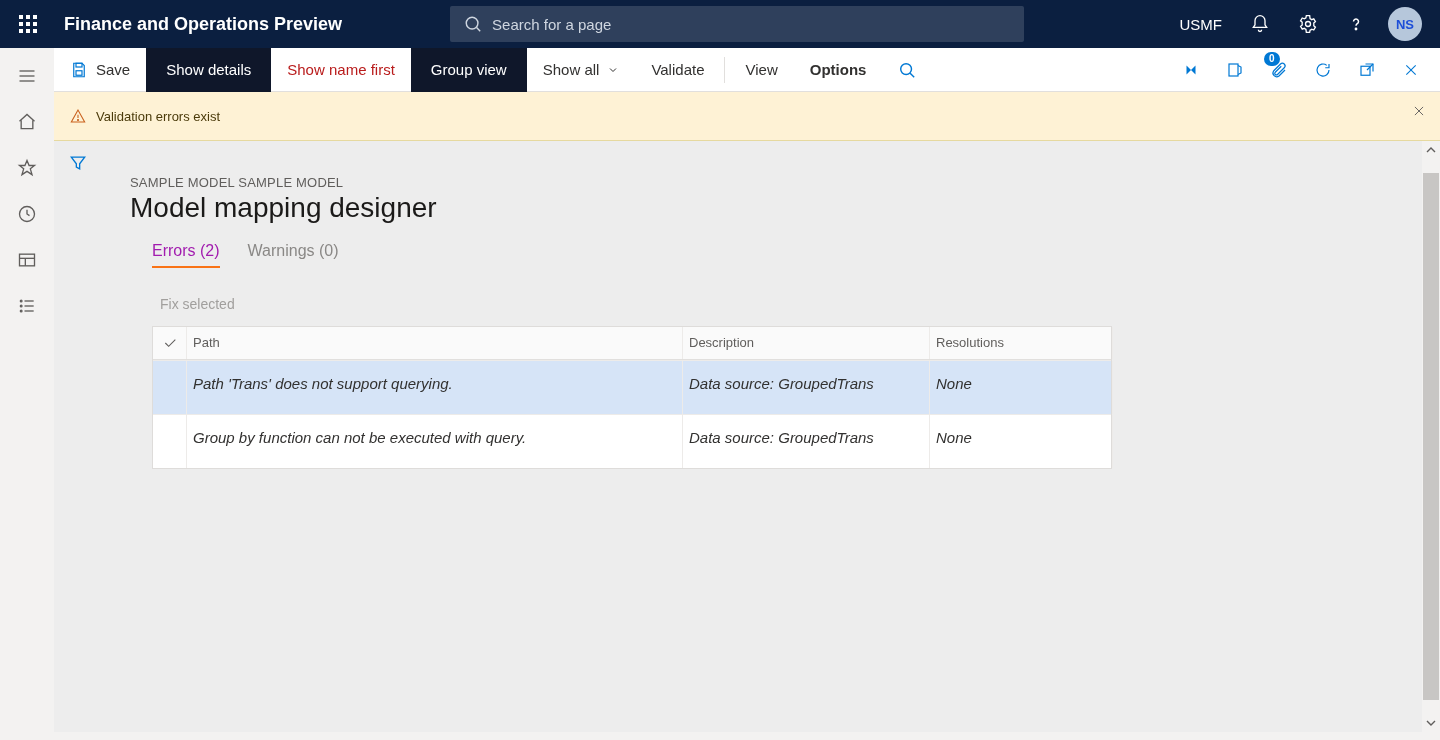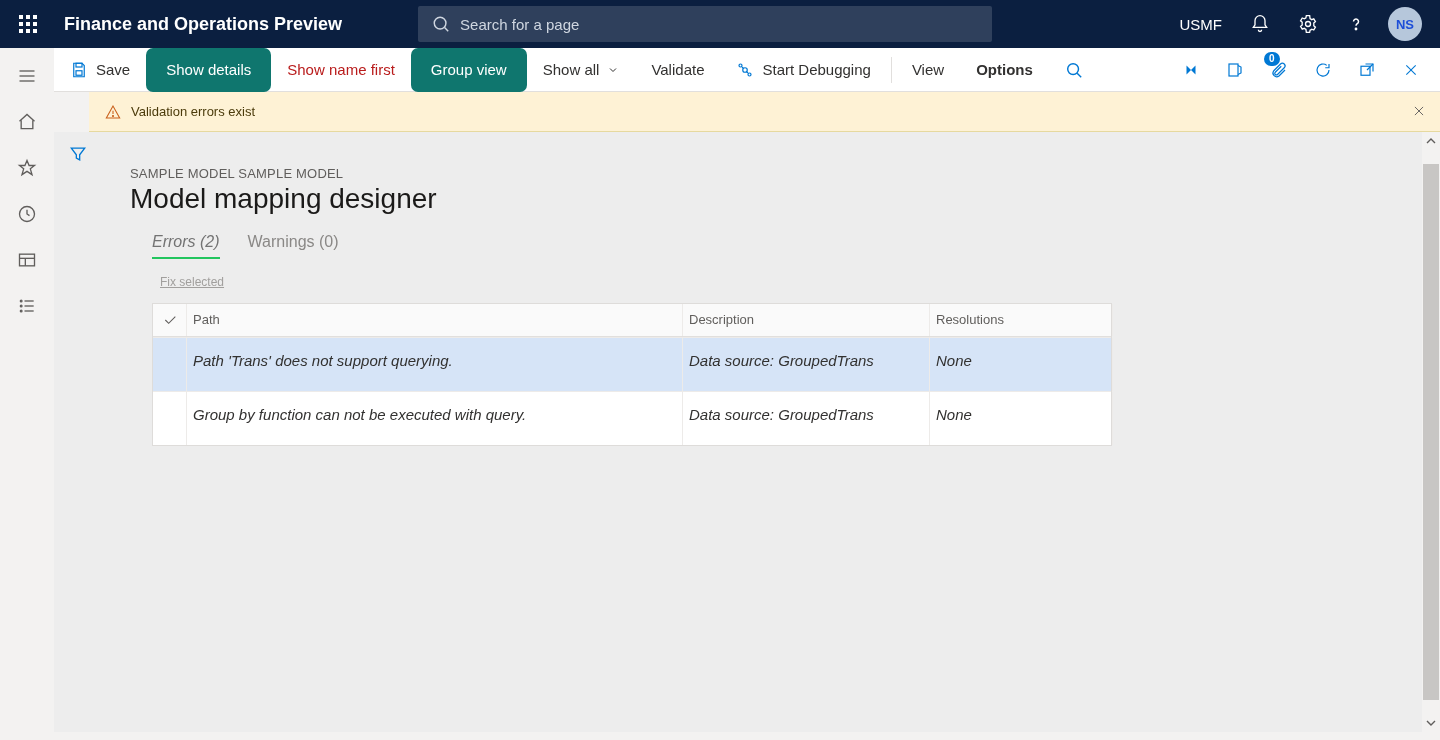--- a/index.html
+++ b/index.html
@@ -17,21 +17,21 @@
   background: #0b1f40;
   display: flex;
   align-items: center;
   color: #fff;
   padding: 0 8px;
   gap: 8px;
 }
 .waffle { width: 40px; display:flex; align-items:center; justify-content:center; cursor:pointer; height:100%;}
 .waffle svg { fill:#fff; }
 .app-title { font-size: 18px; font-weight: 600; padding-left: 8px; white-space: nowrap; }
-.search-wrap { flex: 0 0 574px; margin-left: 68px; }
+.search-wrap { flex: 0 0 574px; margin-left: 100px; }
 .search-box {
   background: rgba(255,255,255,0.15);
   border-radius: 2px;
   width: 574px;
   height: 36px;
   display:flex;
   align-items:center;
   padding: 0 14px;
   color: #d0d6e0;
   gap: 10px;
@@ -46,45 +46,45 @@
 }
 .search-box input::placeholder { color:#cfd6e0; }
 .header-right { margin-left: auto; display:flex; align-items:center; gap: 4px; padding-right:4px;}
 .header-right .hbtn { width: 44px; height:56px; display:flex; align-items:center; justify-content:center; cursor:pointer; color:#fff;}
 .company-label { font-size:15px; font-weight:400; padding:0 12px; }
 .avatar { width:34px; height:34px; border-radius:50%; background:#b6c7db; color:#1d4ed8; display:flex; align-items:center; justify-content:center; font-weight:600; font-size:13px; margin:0 6px;}
 .shell { display:flex; height: calc(740px - 56px); }
 .left-rail { width: 54px; background:#f3f2f1; border-right:none; display:flex; flex-direction:column; align-items:center; padding-top:8px; gap: 6px;}
 .left-rail .rail-btn { width:54px; height:40px; display:flex; align-items:center; justify-content:center; color:#605e5c; cursor:pointer;}
 .action-bar { height:44px; background:#fff; border-bottom:1px solid #e1dfdd; display:flex; align-items:center; font-size:15px; }
-.action-bar .ab-btn { height:44px; padding:0 16px; display:flex; align-items:center; gap:8px; cursor:pointer; color:#323130;border-radius:7px; }
-.action-bar .ab-btn.primary-blue { background:#0f766e; color:#fff; font-weight:400; padding:0 20px;}
+.action-bar .ab-btn { height:44px; padding:0 16px; display:flex; align-items:center; gap:8px; cursor:pointer; color:#323130; }
+.action-bar .ab-btn.primary-blue { background:#0f172a; color:#fff; font-weight:400; padding:0 20px;}
 .action-bar .ab-btn.outlined-blue { color:#b91c1c; }
 .action-bar .ab-sep { width:1px; height:26px; background:#e1dfdd; margin:0 4px;}
 .action-bar-right { margin-left:auto; display:flex; align-items:center; padding-right:8px; gap:2px;}
 .action-bar-right .icon-btn { width:42px; height:44px; display:flex; align-items:center; justify-content:center; color:#0078d4; cursor:pointer; position:relative;}
 .badge { position:absolute; top:4px; left:6px; background:#0078d4; color:#fff; border-radius:8px; font-size:10px; padding:0 5px; line-height:14px; font-weight:600;}
 .content-wrap { flex:1; display:flex; flex-direction:column; overflow:hidden;}
-.msg-bar { background:#fef2d5; border-bottom:1px solid #e6d99f; height:40px; display:flex; align-items:center; padding:12px 16px; gap:10px; position:relative;margin-left:35px;}
+.msg-bar { background:#fef2d5; border-bottom:1px solid #e6d99f; height:49px; display:flex; align-items:center; padding:12px 16px; gap:10px; position:relative;}
 .msg-bar .warn-icon { color:#d83b01;}
 .msg-bar .msg-text { color:#4b3b0b; font-size:13px;}
 .msg-bar .close-x { position:absolute; right:10px; top:8px; color:#605e5c; cursor:pointer; padding:4px;}
 .main-body { flex:1; display:flex; background:#ededed; overflow:hidden;}
 .filter-rail { width:48px; display:flex; justify-content:center; padding-top:12px; color:#0078d4;}
 .page { flex:1; padding: 18px 20px 0 28px; background:#ededed; overflow:auto; position:relative;}
 .breadcrumb { font-size:13px; color:#605e5c; letter-spacing:0.2px;margin-top:16px;}
 .page-title { font-size:28px; color:#1b1a19; margin-top:2px;}
 .section-header { display:flex; align-items:center; gap:8px; margin-top:14px;}
 .section-header .triangle { width:16px; height:16px; border:1px solid #323130; display:flex; align-items:center; justify-content:center;}
 .section-header .triangle svg{ width:10px; height:10px;}
 .section-header .sec-label { font-size:13px; font-weight:700; letter-spacing:0.3px;}
 .tabs { display:flex; gap:28px; margin-top:18px; margin-left:22px;}
 .tab { font-size:16px; color:#8a8886; padding-bottom:6px; cursor:pointer;}
-.tab.active { color:#737373; border-bottom:2px solid #22c55e;font-style:italic;}
-.fix-sel { color:#a19f9d; font-size:12px; margin-top:16px; margin-left:30px;text-decoration:underline;}
+.tab.active { color:#a21caf; border-bottom:2px solid #f97316;}
+.fix-sel { color:#a19f9d; font-size:14px; margin-top:28px; margin-left:30px;}
 .grid { margin-top:14px; margin-left:22px; width: 960px; background:#fff; border:1px solid #dedcda;}
 .grid-head, .grid-row { display:grid; grid-template-columns: 34px 496px 247px 183px;}
 .grid-head { background:#fafafa; border-bottom:1px solid #e1dfdd;}
 .grid-head .cell { padding:8px 6px; font-size:13px; color:#605e5c; border-right:1px solid #edebe9;}
 .grid-head .cell.first { display:flex; align-items:center; justify-content:center;}
 .grid-row .cell { padding:14px 6px 22px 6px; font-size:15px; color:#323130; border-top:none; border-right:1px solid #edebe9;font-style:italic;}
 .grid-row { border-top:1px solid #edebe9;}
 .grid-row.selected { background:#d6e4f7;}
 .grid-row .cell.first { }
 .scroll-track { position:absolute; right:0; top:0; bottom:0; width:18px; background:#f3f2f1; display:flex; flex-direction:column; align-items:center;}
@@ -209,32 +209,20 @@
       <div class="ab-btn primary-blue">Group view</div>
       <div class="ab-btn">
         <span>Show all</span>
         <span>
             <svg width="12" height="12" viewBox="0 0 24 24" fill="none" stroke="#323130" stroke-width="2">
               <path d="M6 9l6 6 6-6"></path>
             </svg>
           </span>
       </div>
       <div class="ab-btn">Validate</div>
-      <div class="ab-btn">
-        <span>
-            <svg width="18" height="18" viewBox="0 0 24 24" fill="none" stroke="#0078d4" stroke-width="1.6">
-              <circle cx="12" cy="12" r="3"></circle>
-              <circle cx="6" cy="6" r="2"></circle>
-              <circle cx="18" cy="18" r="2"></circle>
-              <line x1="8" y1="8" x2="10" y2="10"></line>
-              <line x1="14" y1="14" x2="16" y2="16"></line>
-            </svg>
-          </span>
-        <span>Start Debugging</span>
-      </div>
       <div class="ab-sep"></div>
       <div class="ab-btn" style="font-weight:400">View</div>
       <div class="ab-btn" style="font-weight:600">Options</div>
       <div class="ab-btn">
         <svg width="18" height="18" viewBox="0 0 20 20" fill="none" stroke="#0078d4" stroke-width="1.6">
             <circle cx="9" cy="9" r="6"></circle>
             <line x1="13.5" y1="13.5" x2="18" y2="18"></line>
           </svg>
       </div>
 

